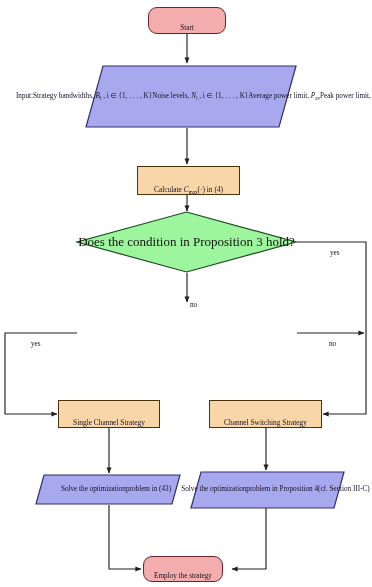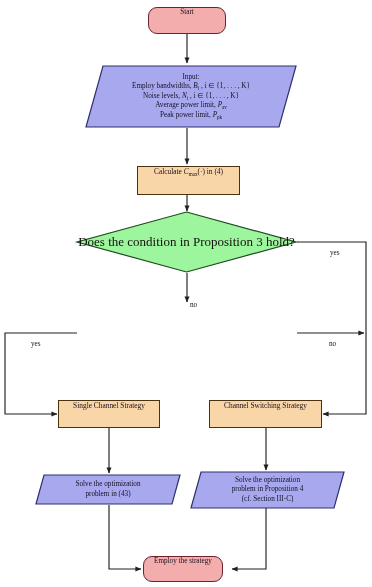--- a/index.html
+++ b/index.html
@@ -17,21 +17,21 @@
   svg#wires{
     position:absolute;
     left:0; top:0;
     width:372px; height:587px;
     overflow:visible;
   }
   .node{
     position:absolute;
     box-sizing:border-box;
     display:flex;
-    align-items:flex-start;
+    align-items:flex-end;
     justify-content:center;
     text-align:center;
     color:#1a1020;
     line-height:1.22;
     z-index:3;
   }
   .terminator{
     border:1.2px solid #6b2330;
     border-radius:9px;
     background:#f4adad;
@@ -44,24 +44,24 @@
   }
   .io-wrap{
     position:absolute;
     z-index:3;
   }
   .io-wrap svg{
     position:absolute; left:0; top:0; overflow:visible;
   }
   .io-text{
     position:absolute;
-    left:0; top:0;
+    left:8px; top:0;
     width:100%; height:100%;
     display:flex;
-    flex-direction:column;
+    flex-direction:row;
     align-items:center;
     justify-content:center;
     font-size:7.2px;
     line-height:1.30;
     color:#161024;
     text-align:center;
     pointer-events:none;
   }
   .dia-wrap{
     position:absolute;
@@ -129,21 +129,21 @@
   <div class="node terminator" style="left:148px; top:7px; width:78px; height:27px;">
     <span>Start</span>
   </div>
 
   <div class="io-wrap" style="left:85px; top:65px; width:212px; height:63px;">
     <svg width="212" height="63" viewBox="0 0 212 63">
       <polygon points="18,1 211,1 194,62 1,62" fill="#a8a8ee" stroke="#2f2f6e" stroke-width="1.2"></polygon>
     </svg>
     <div class="io-text">
       <div class="nowrap">Input:</div>
-      <div class="nowrap"><span>Employ bandwidths, </span><span class="mi">B</span><sub class="mi">i</sub><span> , i ∈ {1, . . . , K}</span></div>
+      <div class="nowrap"><span>Strategy bandwidths, </span><span class="mi">B</span><sub class="mi">i</sub><span> , i ∈ {1, . . . , K}</span></div>
       <div class="nowrap"><span>Noise levels, </span><span class="mi">N</span><sub class="mi">i</sub><span> , i ∈ {1, . . . , K}</span></div>
       <div class="nowrap"><span>Average power limit, </span><span class="mi">P</span><sub>av</sub></div>
       <div class="nowrap"><span>Peak power limit, </span><span class="mi">P</span><sub>pk</sub></div>
     </div>
   </div>
 
   <div class="node process" style="left:137px; top:166px; width:103px; height:29px;">
     <span><span>Calculate </span><span class="mi">C</span><sub>max</sub><span>(·) in (4)</span></span>
   </div>
 

